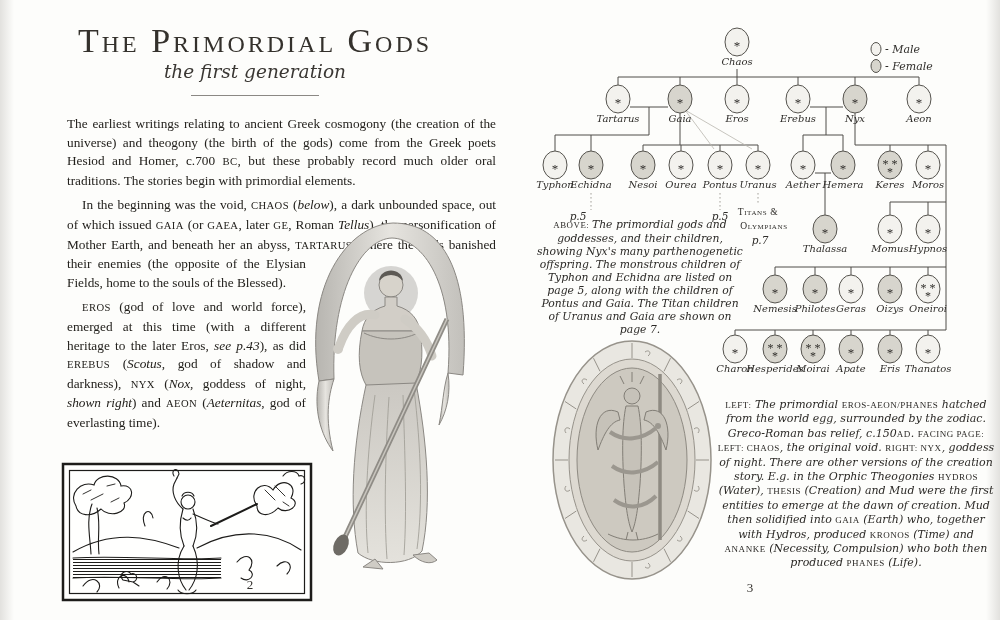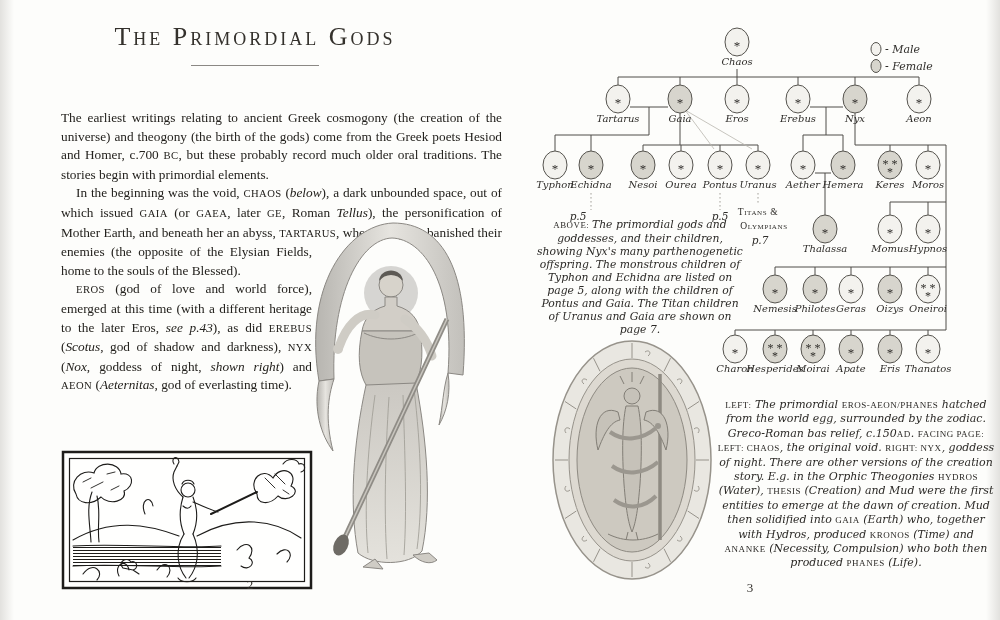--- a/index.html
+++ b/index.html
@@ -10,34 +10,34 @@
   }
   .spread{position:relative;width:1000px;height:620px;background:#fdfdfb;}
   .edge{position:absolute;top:0;height:620px;width:14px;pointer-events:none;}
   .edge-l{left:0;background:linear-gradient(90deg,#e2e1de,rgba(253,253,251,0));}
   .edge-r{right:0;background:linear-gradient(270deg,#e2e1de,rgba(253,253,251,0));}
 
   
   .title-block{position:absolute;left:35px;top:22px;width:440px;text-align:center;}
   .title{
     margin:0;font-weight:normal;font-variant:small-caps;
-    font-size:26px;letter-spacing:3px;color:#34312c;
+    font-size:34px;letter-spacing:3px;color:#34312c;
     font-family:"Liberation Serif", serif;
   }
   .subtitle{
     margin-top:1px;font-style:italic;font-size:18.5px;color:#3a3733;
     font-family:"DejaVu Serif", serif;
   }
   .rule{width:128px;margin:13px auto 0;border-top:1px solid #8b8884;height:0;}
 
   .bodytext{
     position:absolute;left:61px;top:109px;width:441px;
     font-size:13.3px;line-height:18.6px;text-align:justify;color:#23211d;
   }
-  .para{margin:0;font-family:Liberation Serif, serif;}
+  .para{margin:6px;font-family:Liberation Serif, serif;}
   .ind{text-indent:15px;}
   .sc{font-size:0.8em;letter-spacing:0.4px;}
   .i{font-style:italic;}
   .fig-spacer{
     float:right;width:184px;height:266px;
     shape-outside:inset(76px 0 0 0);
     margin-left:6px;
   }
   .woodcut{display:block;margin-top:10px;}
   .nyx{position:absolute;left:301px;top:213px;}
@@ -73,20 +73,21 @@
 </head>
 <body>
 
 <div class="spread">
   <div class="edge edge-l"></div>
   <div class="edge edge-r"></div>
 
   <section class="page-left">
     <header class="title-block">
       <h1 class="title">The Primordial Gods</h1>
+      <div class="subtitle">the first generation</div>
       <div class="rule"></div>
     </header>
 
     <div class="bodytext">
       <p class="para"><span><span>The earliest writings relating to ancient Greek cosmogony (the creation of the universe) and theogony (the birth of the gods) come from the Greek poets Hesiod and Homer, c.700 </span><span class="sc">BC</span><span>, but these probably record much older oral traditions. The stories begin with primordial elements.</span></span></p>
       <p class="para ind"><span class="fig-spacer"></span><span><span>In the beginning was the void, </span><span class="sc">CHAOS</span><span> (</span><span class="i">below</span><span>), a dark unbounded space, out of which issued </span><span class="sc">GAIA</span><span> (or </span><span class="sc">GAEA</span><span>, later </span><span class="sc">GE</span><span>, Roman </span><span class="i">Tellus</span><span>), the personification of Mother Earth, and beneath her an abyss, </span><span class="sc">TARTARUS</span><span>, where the gods banished their enemies (the opposite of the Elysian Fields, home to the souls of the Blessed).</span></span></p>
       <p class="para ind"><span><span class="sc">EROS</span><span> (god of love and world force), emerged at this time (with a different heritage to the later Eros, </span><span class="i">see p.43</span><span>), as did </span><span class="sc">EREBUS</span><span> (</span><span class="i">Scotus</span><span>, god of shadow and darkness), </span><span class="sc">NYX</span><span> (</span><span class="i">Nox</span><span>, goddess of night, </span><span class="i">shown right</span><span>) and </span><span class="sc">AEON</span><span> (</span><span class="i">Aeternitas</span><span>, god of everlasting time).</span></span></p>
 
       <svg class="woodcut" viewBox="0 0 252 140" width="252" height="140">
         <defs>

